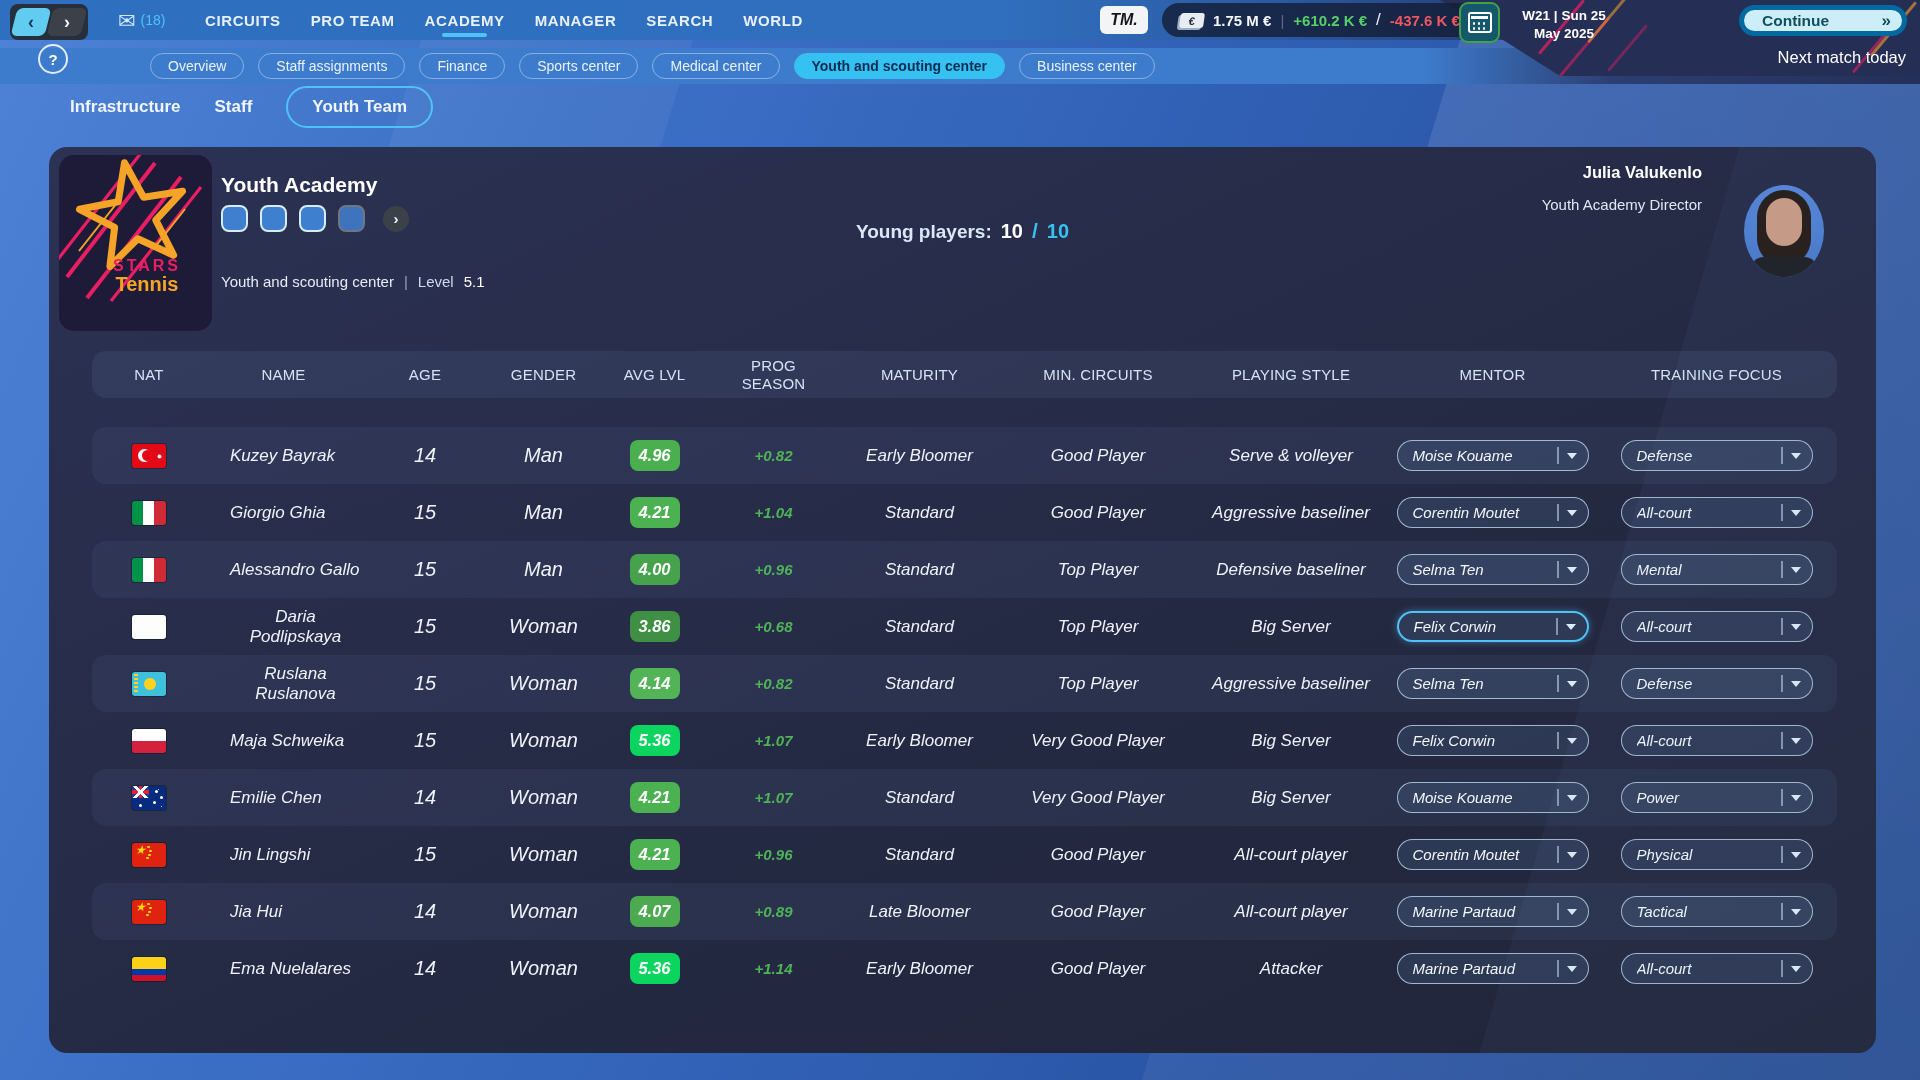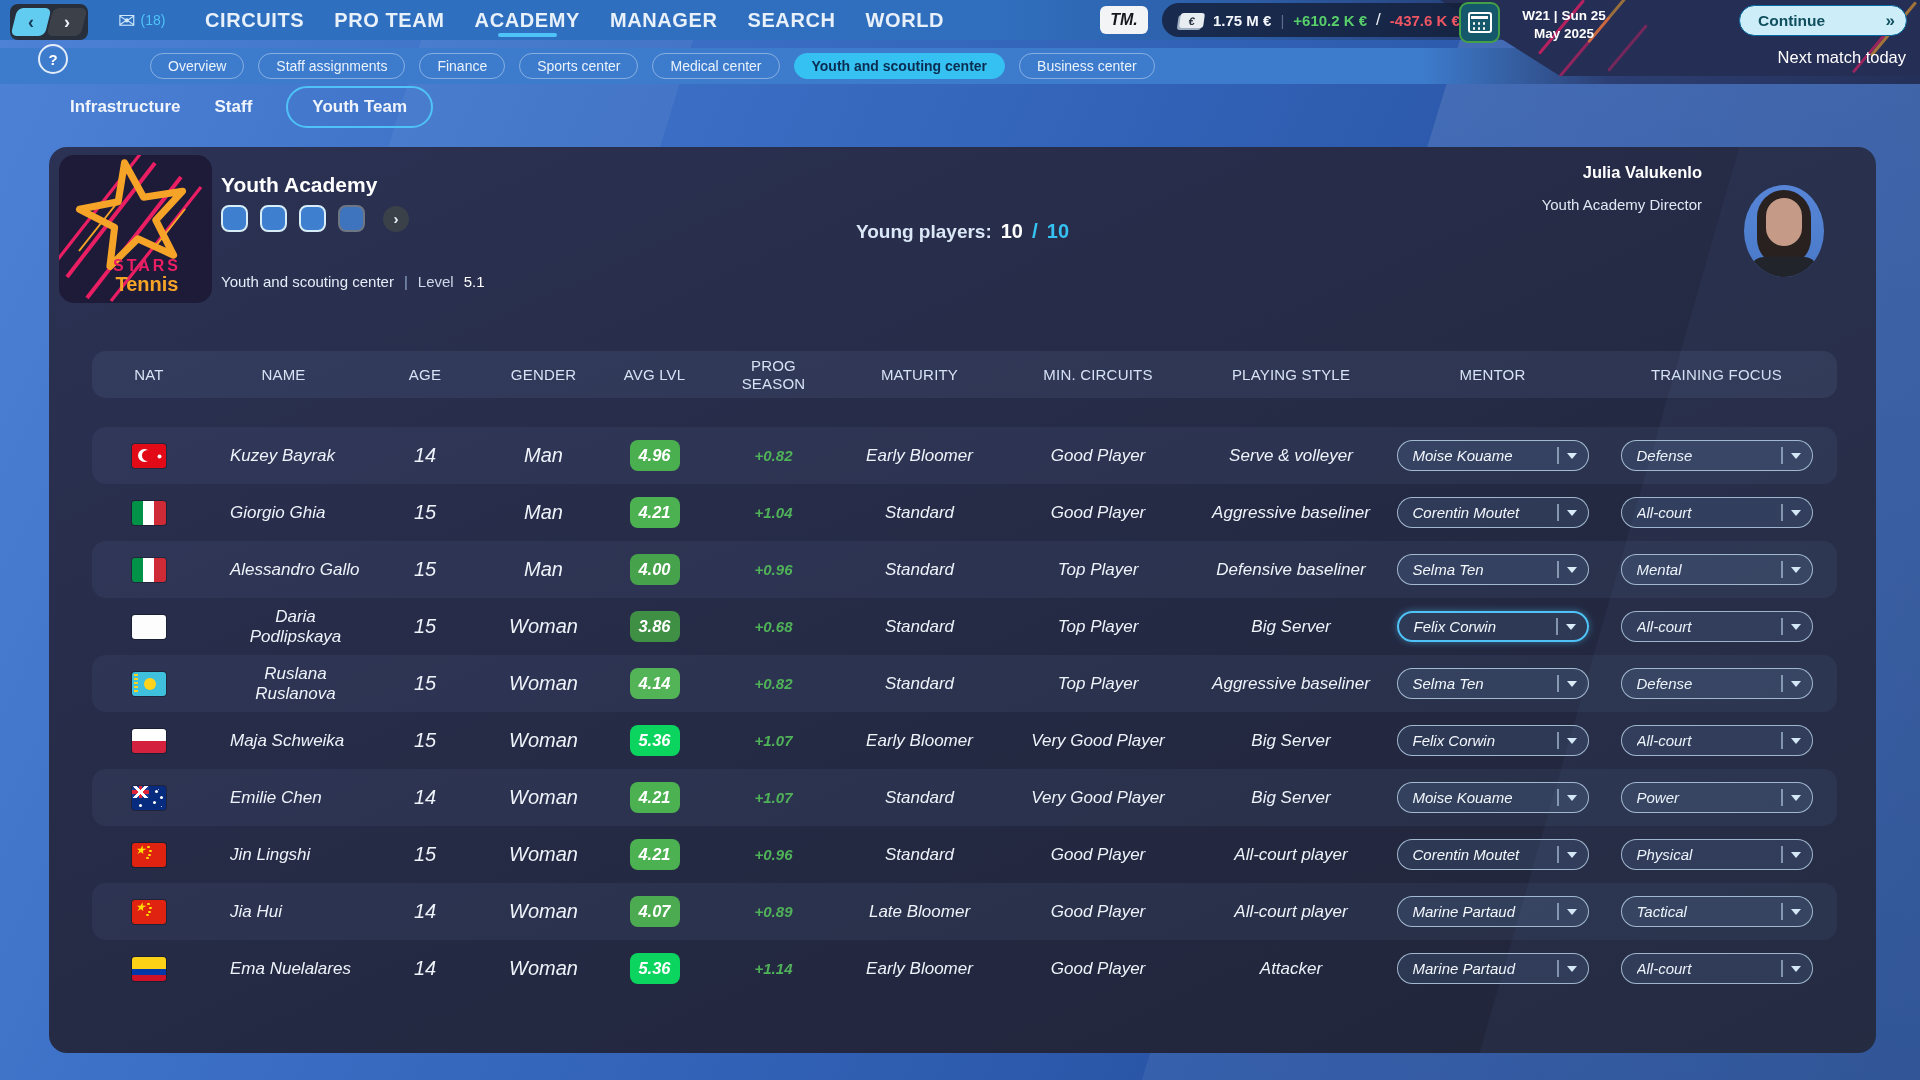--- a/index.html
+++ b/index.html
@@ -26,21 +26,21 @@
   .nbtn{width:34px;height:28px;border-radius:6px;transform:skewX(-14deg);
     display:flex;align-items:center;justify-content:center;font-weight:700;font-size:18px;}
   .nbtn span{transform:skewX(14deg);}
   .nbtn.back{background:#62cbf0;color:#123a54;}
   .nbtn.fwd{background:#3c4048;color:#eaf2fa;}
   .mail{position:absolute;left:118px;top:0;height:40px;display:flex;align-items:center;gap:5px;z-index:3;}
   .mail .env{font-size:21px;color:#cfe8fa;line-height:1;}
   .mail .cnt{color:#4fc3f7;font-size:14px;font-weight:400;}
   .topnav{position:absolute;left:205px;top:0;height:40px;display:flex;gap:30px;align-items:center;z-index:3;}
   .nav-item{position:relative;height:40px;display:flex;align-items:center;
-    color:#e8f1fa;font-size:20px;font-weight:700;letter-spacing:.6px;cursor:default;}
+    color:#e8f1fa;font-size:15px;font-weight:700;letter-spacing:.6px;cursor:default;}
   .nav-item.active::after{content:'';position:absolute;left:22%;right:22%;bottom:3px;height:4px;
     border-radius:2px;background:#4fc3f7;}
   .tm-logo{position:absolute;left:1100px;top:6px;width:48px;height:28px;background:#f2f4f6;border-radius:6px;
     display:flex;align-items:center;justify-content:center;color:#15171c;font-weight:800;font-size:16px;
     font-style:italic;z-index:3;}
   .money{position:absolute;left:1162px;top:3px;height:34px;border-radius:17px;background:rgba(20,30,56,.82);
     display:flex;align-items:center;gap:9px;padding:0 18px;font-size:15px;font-weight:700;z-index:3;}
   .banknote{width:24px;height:15px;background:#e8edf2;border-radius:3px;transform:skewX(-8deg);
     display:flex;align-items:center;justify-content:center;color:#2a3340;font-size:11px;font-weight:800;
     box-shadow:-2px 2px 0 #9fb0c2;}
@@ -51,21 +51,21 @@
   .money .exp{color:#ef5563;}
   .calendar-btn{position:absolute;left:1459px;top:2px;width:37px;height:37px;border-radius:9px;
     background:#15586b;border:2.5px solid #43a047;display:flex;align-items:center;justify-content:center;z-index:3;}
   .cal-glyph{position:relative;width:20px;height:17px;border:2px solid #fff;border-radius:3px;}
   .cal-glyph::before{content:'';position:absolute;top:1.5px;left:1.5px;right:1.5px;height:3px;background:#fff;}
   .cal-glyph::after{content:'';position:absolute;left:3px;top:8px;width:2.5px;height:2.5px;background:#fff;border-radius:1px;
     box-shadow:5px 0 0 #fff,10px 0 0 #fff,0 5px 0 #fff,5px 5px 0 #fff,10px 5px 0 #fff;}
   .date-block{position:absolute;left:1506px;top:7px;width:116px;text-align:center;font-size:13.5px;
     font-weight:700;line-height:1.3;z-index:3;}
   .continue-btn{position:absolute;left:1739px;top:5px;width:168px;height:31px;border-radius:16px;
-    background:#cdeef9;border:1px solid #0369a1;color:#114f5e;font-weight:700;font-size:15.5px;
+    background:#cdeef9;border:5px solid #0369a1;color:#114f5e;font-weight:700;font-size:15.5px;
     display:flex;align-items:center;justify-content:space-between;padding:0 13px 0 18px;z-index:4;box-sizing:border-box;}
   .continue-btn .chev{font-size:17px;letter-spacing:-2px;}
 
   
   .subbar{position:absolute;top:40px;left:0;right:0;height:36px;z-index:1;
     background:linear-gradient(90deg,#3d7ccd 0%,#3d7ccd 74%,#2c3e72 84%,#243058 100%);
     display:flex;align-items:center;gap:14px;padding-left:150px;margin-top:8px;}
   .pill{border:1px solid rgba(255,255,255,.38);border-radius:15px;padding:4px 17px;
     color:#eaf2fb;font-size:14px;white-space:nowrap;}
   .pill.active{background:#35c1f1;border-color:#35c1f1;color:#0b2d52;font-weight:700;}
@@ -78,21 +78,21 @@
   .tabs{position:absolute;top:86px;left:70px;display:flex;gap:34px;align-items:center;z-index:1;}
   .tab{color:#f0f5fb;font-size:17px;font-weight:700;padding:9px 0;}
   .tab.active{border:2px solid #4fc3f7;border-radius:22px;padding:9px 24px;}
 
   
   .panel{position:absolute;left:49px;top:147px;width:1827px;height:906px;border-radius:18px;
     background:linear-gradient(155deg,#2c3254 0%,#272c49 35%,#232840 70%,#202539 100%);
     overflow:hidden;z-index:1;}
   .panel::after{content:'';position:absolute;right:-140px;top:-60px;width:430px;height:1250px;
     background:rgba(130,160,220,.055);transform:rotate(16deg);pointer-events:none;}
-  .club-logo{position:absolute;left:10px;top:8px;width:153px;height:148px;border-radius:15px;
+  .club-logo{position:absolute;left:10px;top:8px;width:153px;height:176px;border-radius:15px;
     background:#1e1b38;overflow:hidden;}
   .academy-title{position:absolute;left:172px;top:26px;font-size:21px;font-weight:700;color:#fff;}
   .sqrow{position:absolute;left:172px;top:58px;display:flex;align-items:center;gap:12px;}
   .sq{width:27px;height:27px;border-radius:8px;background:#3f7fd0;border:2.5px solid #d6ecf7;box-sizing:border-box;}
   .sq.dim{border-color:#6e7684;background:#3e74bd;}
   .sq-arrow{width:26px;height:26px;border-radius:50%;background:#3b4148;color:#eef4fa;
     display:flex;align-items:center;justify-content:center;font-size:15px;font-weight:700;margin-left:6px;}
   .level-line{position:absolute;left:172px;top:126px;display:flex;gap:10px;align-items:center;font-size:15px;}
   .lv-a{color:#e4ecf7;}.lv-sep{color:#8fa3c4;}.lv-b{color:#cdd9ea;}.lv-v{color:#fff;font-weight:400;}
   .young{position:absolute;left:0;right:0;top:72px;display:flex;justify-content:center;

